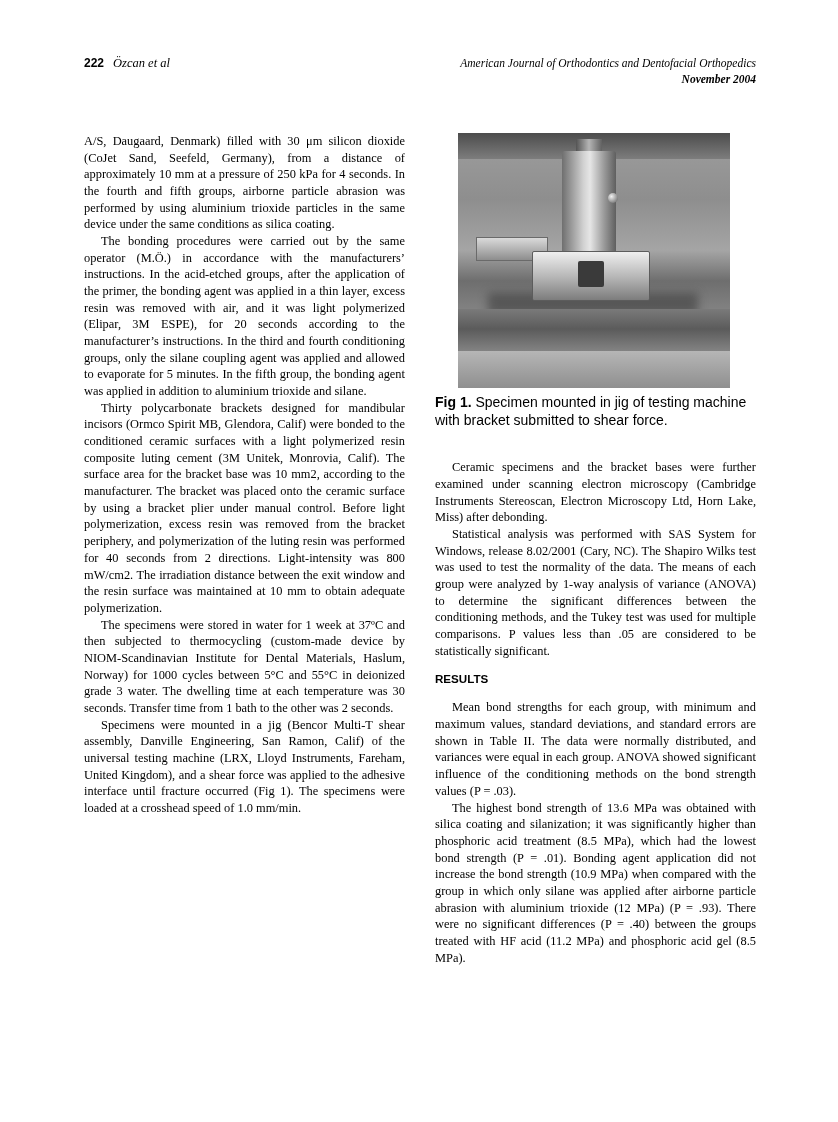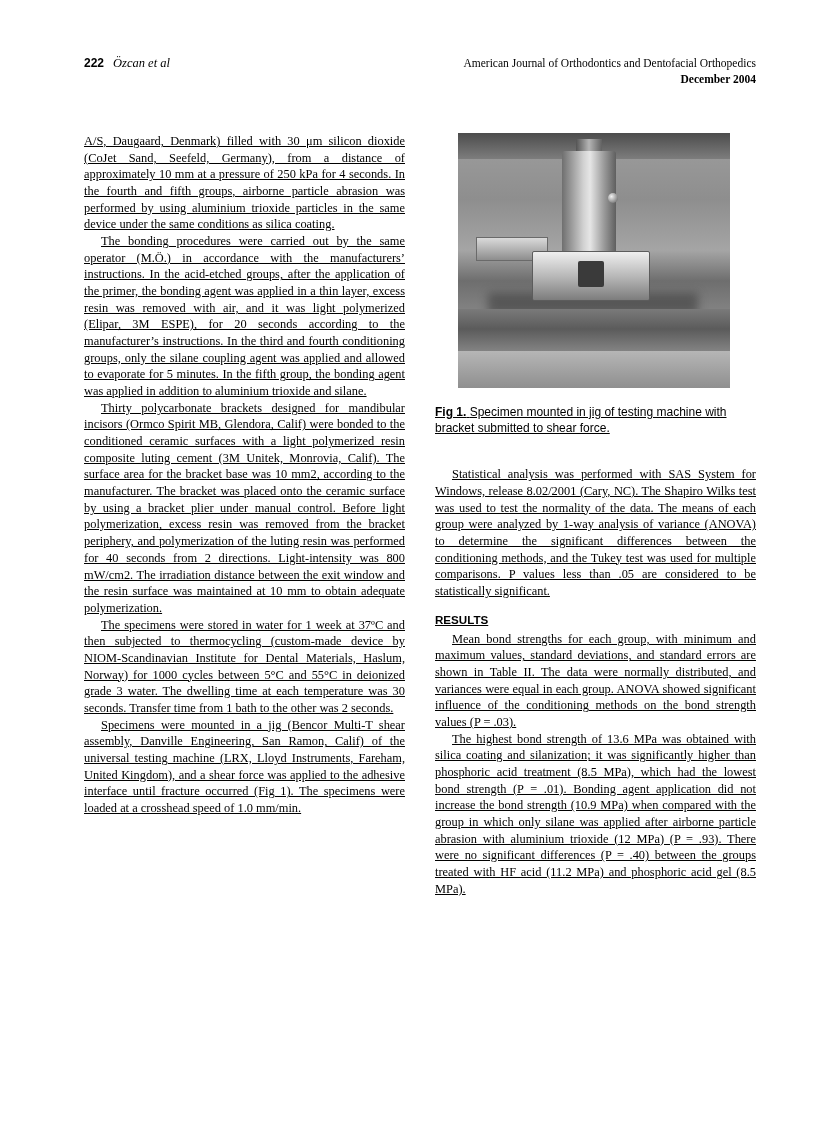--- a/index.html
+++ b/index.html
@@ -37,31 +37,31 @@
     font-weight: bold;
     margin-right: 9px;
     font-family: "Liberation Sans", sans-serif;
     font-size: 12px;
   }
   .header-left .au {
     font-style: italic;
   }
   .header-right {
     text-align: right;
+    font-style: italic;
     font-size: 11.5px;
     line-height: 1.35;
   }
   .header-right .jline2 { font-weight: bold; }
 
   
   .cols {
     margin-top: 40px;
     display: flex;
     gap: 30px;
-    text-decoration: underline;
   }
   .col {
     width: 321px;
   }
   p.body {
     margin: 0;
     font-size: 12.4px;
     line-height: 1.345;
     text-align: justify;
     text-indent: 17px;
@@ -127,47 +127,47 @@
     border-radius: 50%;
     background: radial-gradient(circle at 35% 35%, #f1f1f1, #575757);
   }
   .ph-shadow {
     position: absolute; left: 30px; top: 160px; width: 210px; height: 22px;
     background: rgba(40,40,40,.45);
     filter: blur(5px);
   }
   .fig-caption {
     font-family: "Liberation Sans", sans-serif;
-    font-size: 12px;
+    font-size: 14px;
     line-height: 1.3;
-    margin-top: 17px;
+    margin-top: 5px;
   }
   .fig-caption b { font-weight: bold; }
 
   .section-head {
     font-family: "Liberation Sans", sans-serif;
     font-weight: bold;
     font-size: 11.6px;
-    margin: 13px 0 5px 0;
+    margin: 13px 0 14px 0;
   }
   .gap-lg { height: 18px; }
 </style>
 </head>
 <body>
 
 <div class="page">
   <div class="content">
 
     <div class="header">
       <div class="header-left">
         <span class="pg">222</span><span class="au">Özcan et al</span>
       </div>
       <div class="header-right">
         <div class="jline1">American Journal of Orthodontics and Dentofacial Orthopedics</div>
-        <div class="jline2">December 2004</div>
+        <div class="jline2">November 2004</div>
       </div>
     </div>
 
     <div class="cols">
 
       <div class="col">
         <p class="body noindent">A/S, Daugaard, Denmark) filled with 30 μm silicon dioxide (CoJet Sand, Seefeld, Germany), from a distance of approximately 10 mm at a pressure of 250 kPa for 4 seconds. In the fourth and fifth groups, airborne particle abrasion was performed by using aluminium trioxide particles in the same device under the same conditions as silica coating.</p>
         <p class="body">The bonding procedures were carried out by the same operator (M.Ö.) in accordance with the manufacturers’ instructions. In the acid-etched groups, after the application of the primer, the bonding agent was applied in a thin layer, excess resin was removed with air, and it was light polymerized (Elipar, 3M ESPE), for 20 seconds according to the manufacturer’s instructions. In the third and fourth conditioning groups, only the silane coupling agent was applied and allowed to evaporate for 5 minutes. In the fifth group, the bonding agent was applied in addition to aluminium trioxide and silane.</p>
         <p class="body">Thirty polycarbonate brackets designed for mandibular incisors (Ormco Spirit MB, Glendora, Calif) were bonded to the conditioned ceramic surfaces with a light polymerized resin composite luting cement (3M Unitek, Monrovia, Calif). The surface area for the bracket base was 10 mm2, according to the manufacturer. The bracket was placed onto the ceramic surface by using a bracket plier under manual control. Before light polymerization, excess resin was removed from the bracket periphery, and polymerization of the luting resin was performed for 40 seconds from 2 directions. Light-intensity was 800 mW/cm2. The irradiation distance between the exit window and the resin surface was maintained at 10 mm to obtain adequate polymerization.</p>
         <p class="body">The specimens were stored in water for 1 week at 37ºC and then subjected to thermocycling (custom-made device by NIOM-Scandinavian Institute for Dental Materials, Haslum, Norway) for 1000 cycles between 5°C and 55°C in deionized grade 3 water. The dwelling time at each temperature was 30 seconds. Transfer time from 1 bath to the other was 2 seconds.</p>
@@ -191,20 +191,21 @@
             <div class="ph-base2"></div>
           </div>
           <div class="fig-caption">
             <b>Fig 1.</b>
             <span>Specimen mounted in jig of testing machine with bracket submitted to shear force.</span>
           </div>
         </div>
 
         <div class="gap-lg"></div>
 
+        <p class="body">Ceramic specimens and the bracket bases were further examined under scanning electron microscopy (Cambridge Instruments Stereoscan, Electron Microscopy Ltd, Horn Lake, Miss) after debonding.</p>
         <p class="body">Statistical analysis was performed with SAS System for Windows, release 8.02/2001 (Cary, NC). The Shapiro Wilks test was used to test the normality of the data. The means of each group were analyzed by 1-way analysis of variance (ANOVA) to determine the significant differences between the conditioning methods, and the Tukey test was used for multiple comparisons. P values less than .05 are considered to be statistically significant.</p>
 
         <div class="section-head">RESULTS</div>
 
         <p class="body">Mean bond strengths for each group, with minimum and maximum values, standard deviations, and standard errors are shown in Table II. The data were normally distributed, and variances were equal in each group. ANOVA showed significant influence of the conditioning methods on the bond strength values (P = .03).</p>
         <p class="body">The highest bond strength of 13.6 MPa was obtained with silica coating and silanization; it was significantly higher than phosphoric acid treatment (8.5 MPa), which had the lowest bond strength (P = .01). Bonding agent application did not increase the bond strength (10.9 MPa) when compared with the group in which only silane was applied after airborne particle abrasion with aluminium trioxide (12 MPa) (P = .93). There were no significant differences (P = .40) between the groups treated with HF acid (11.2 MPa) and phosphoric acid gel (8.5 MPa).</p>
       </div>
 
     </div>
   </div>

